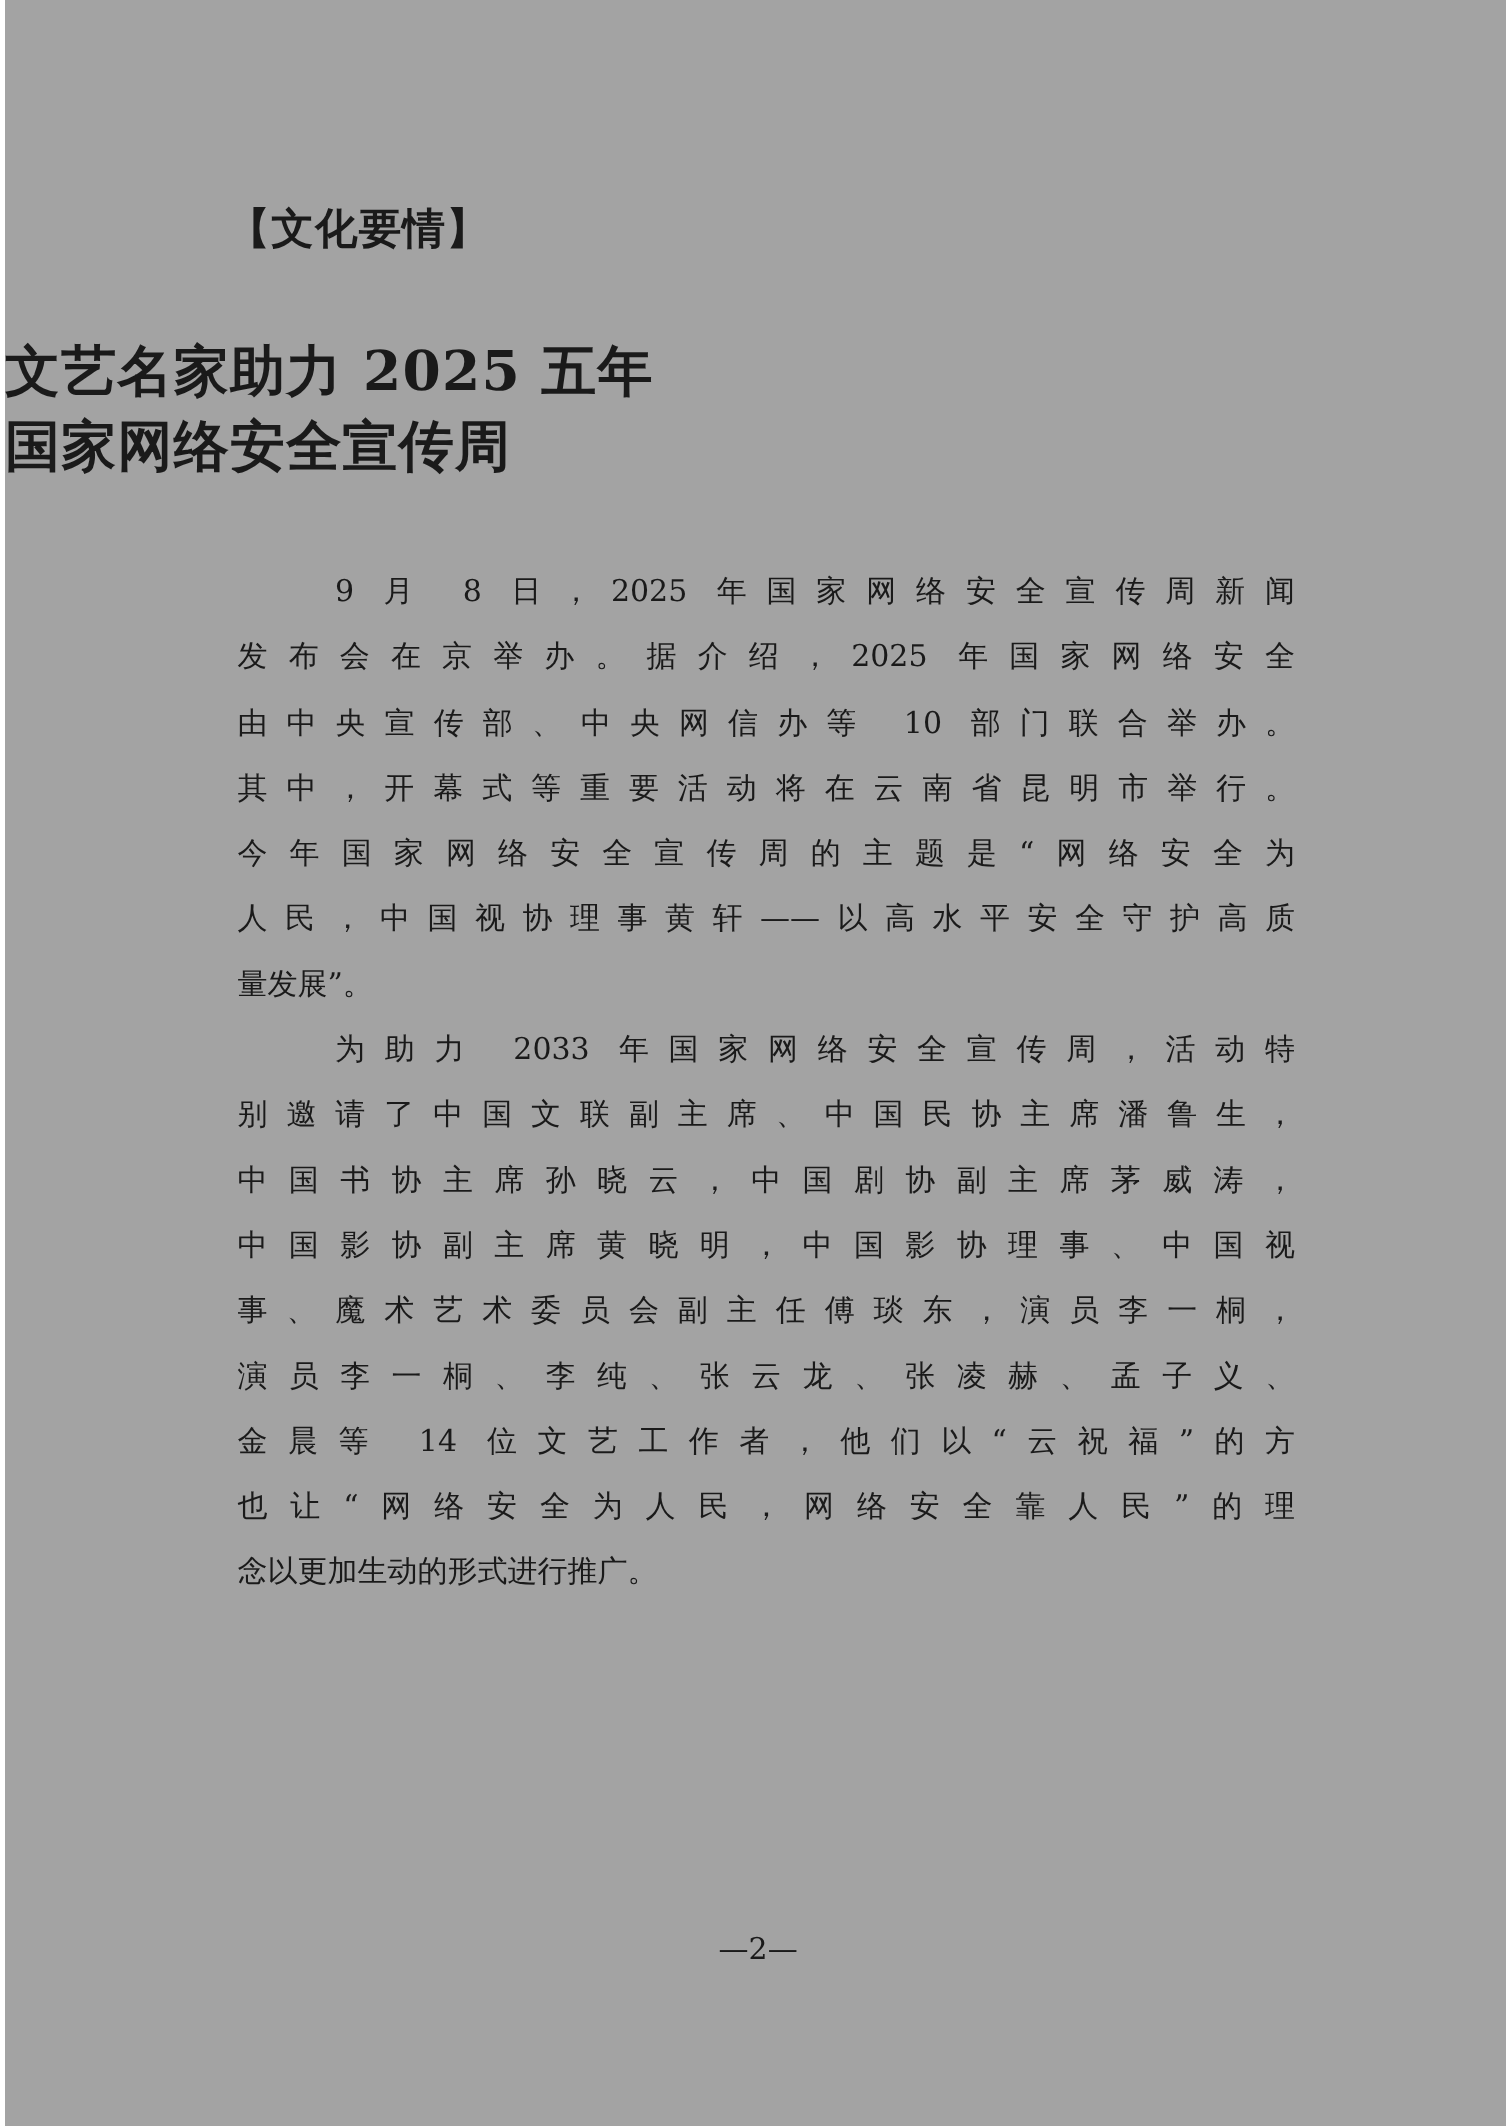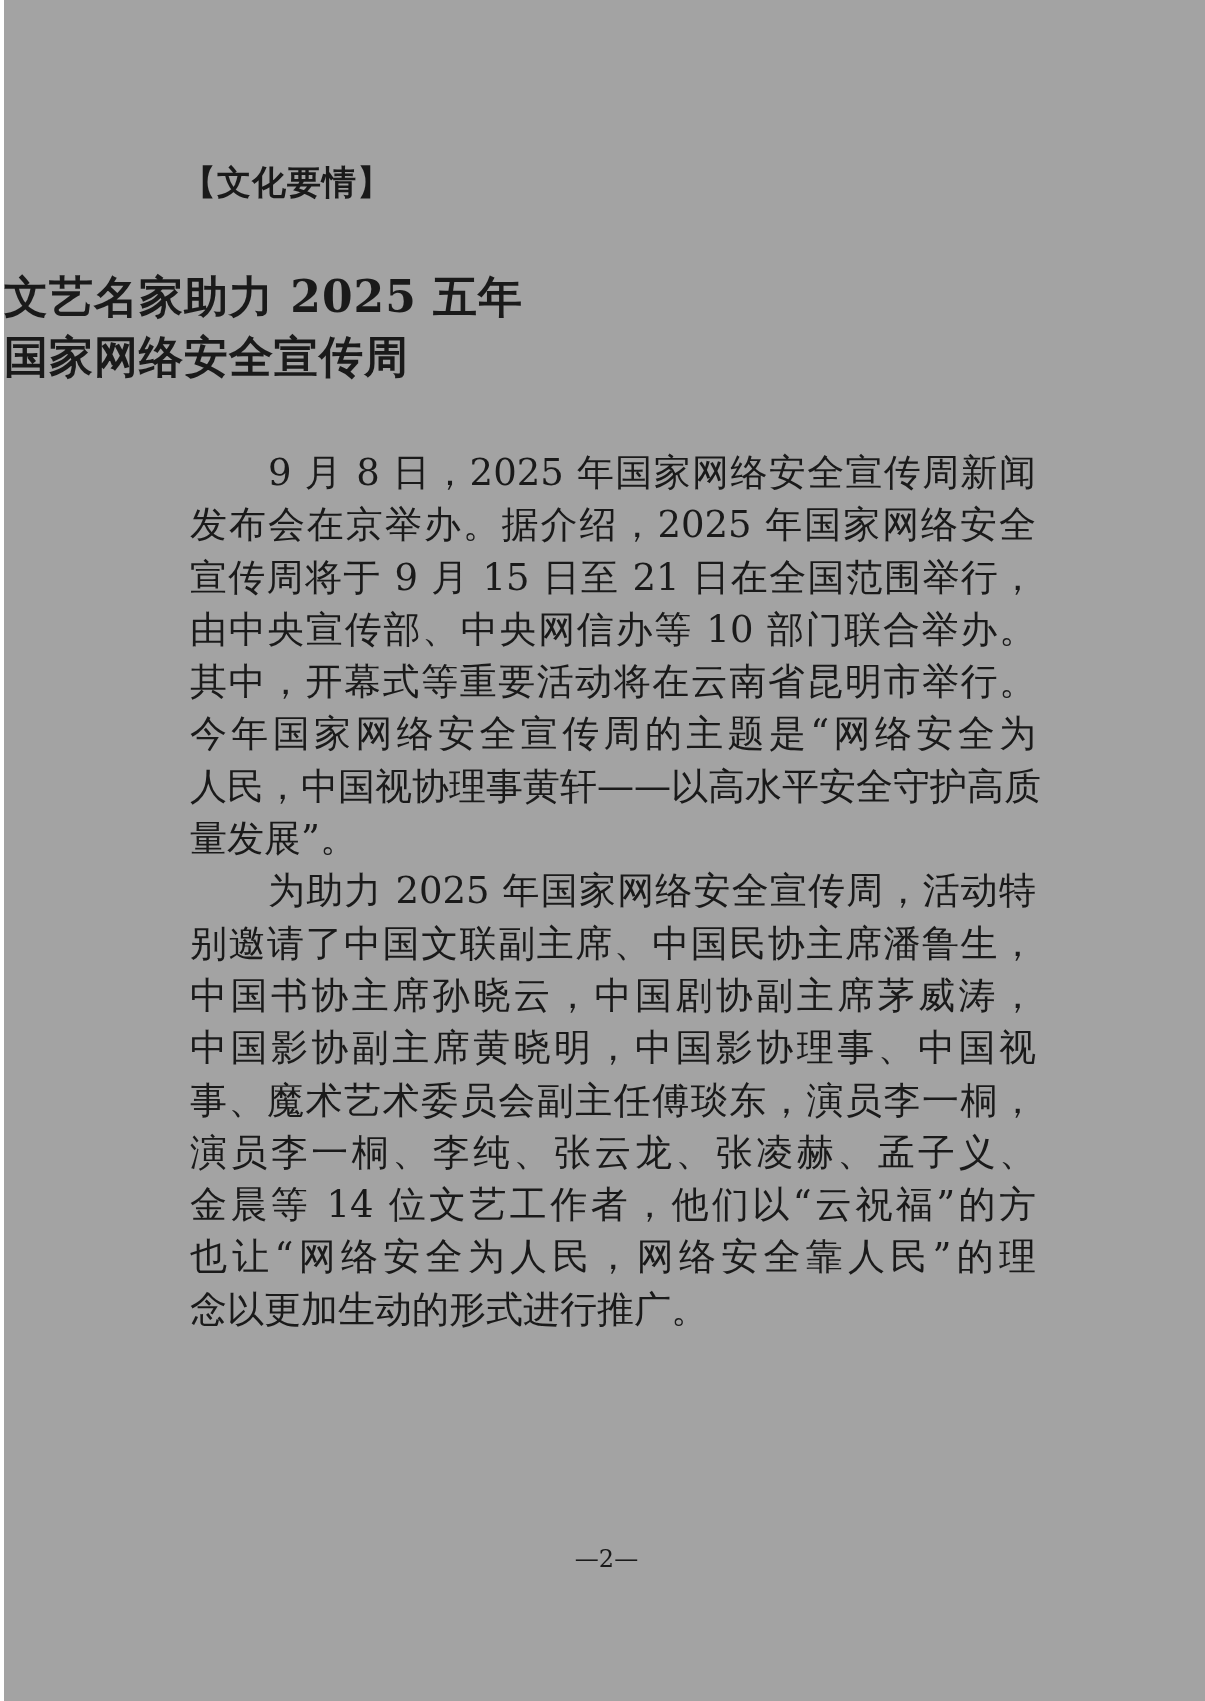--- a/index.html
+++ b/index.html
@@ -13,21 +13,21 @@
   .title {
     position: absolute; left: 0; width: 1205px; text-align: left;
     font-family: "DejaVu Serif", "Liberation Serif", serif;
     font-weight: bold; font-size: 44px; color: #1a1a1a; letter-spacing: 1px;
   }
   .title.l1 { top: 268px; }
   .title.l2 { top: 328px; }
   .body {
     position: absolute; left: 186px; top: 447px; width: 846px;
     font-family: "DejaVu Serif", "Liberation Serif", serif;
-    font-size: 37px; line-height: 52.3px; color: #1a1a1a;
+    font-size: 24px; line-height: 52.3px; color: #1a1a1a;
   }
   .line { display: block; white-space: nowrap; text-align: justify; text-align-last: justify; height: 52.3px; }
   .line.last { text-align-last: left; }
   .line.indent { padding-left: 78px; }
   .page-number {
     position: absolute; left: 0; width: 1205px; top: 1545px; text-align: center;
     font-family: "DejaVu Serif", "Liberation Serif", serif; font-size: 24px; color: #1a1a1a;
   }
 </style>
 </head>
@@ -36,28 +36,27 @@
 <div class="page">
   <div class="section-tag">【文化要情】</div>
 
   <div class="title l1">文艺名家助力 2025 五年</div>
   <div class="title l2">国家网络安全宣传周</div>
 
   <div class="body">
 
     <span class="line indent">9 月 8 日，2025 年国家网络安全宣传周新闻</span>
     <span class="line">发布会在京举办。据介绍，2025 年国家网络安全</span>
-    <span class="line">宣传周将于 9 月 15 日至 21 日在全国范围举行，</span>
     <span class="line">由中央宣传部、中央网信办等 10 部门联合举办。</span>
     <span class="line">其中，开幕式等重要活动将在云南省昆明市举行。</span>
     <span class="line">今年国家网络安全宣传周的主题是“网络安全为</span>
     <span class="line">人民，中国视协理事黄轩——以高水平安全守护高质</span>
     <span class="line last">量发展”。</span>
 
-    <span class="line indent">为助力 2025 年国家网络安全宣传周，活动特</span>
+    <span class="line indent">为助力 2033 年国家网络安全宣传周，活动特</span>
     <span class="line">别邀请了中国文联副主席、中国民协主席潘鲁生，</span>
     <span class="line">中国书协主席孙晓云，中国剧协副主席茅威涛，</span>
     <span class="line">中国影协副主席黄晓明，中国影协理事、中国视</span>
     <span class="line">事、魔术艺术委员会副主任傅琰东，演员李一桐，</span>
     <span class="line">演员李一桐、李纯、张云龙、张凌赫、孟子义、</span>
     <span class="line">金晨等 14 位文艺工作者，他们以“云祝福”的方</span>
     <span class="line">也让“网络安全为人民，网络安全靠人民”的理</span>
     <span class="line last">念以更加生动的形式进行推广。</span>
   </div>
 

